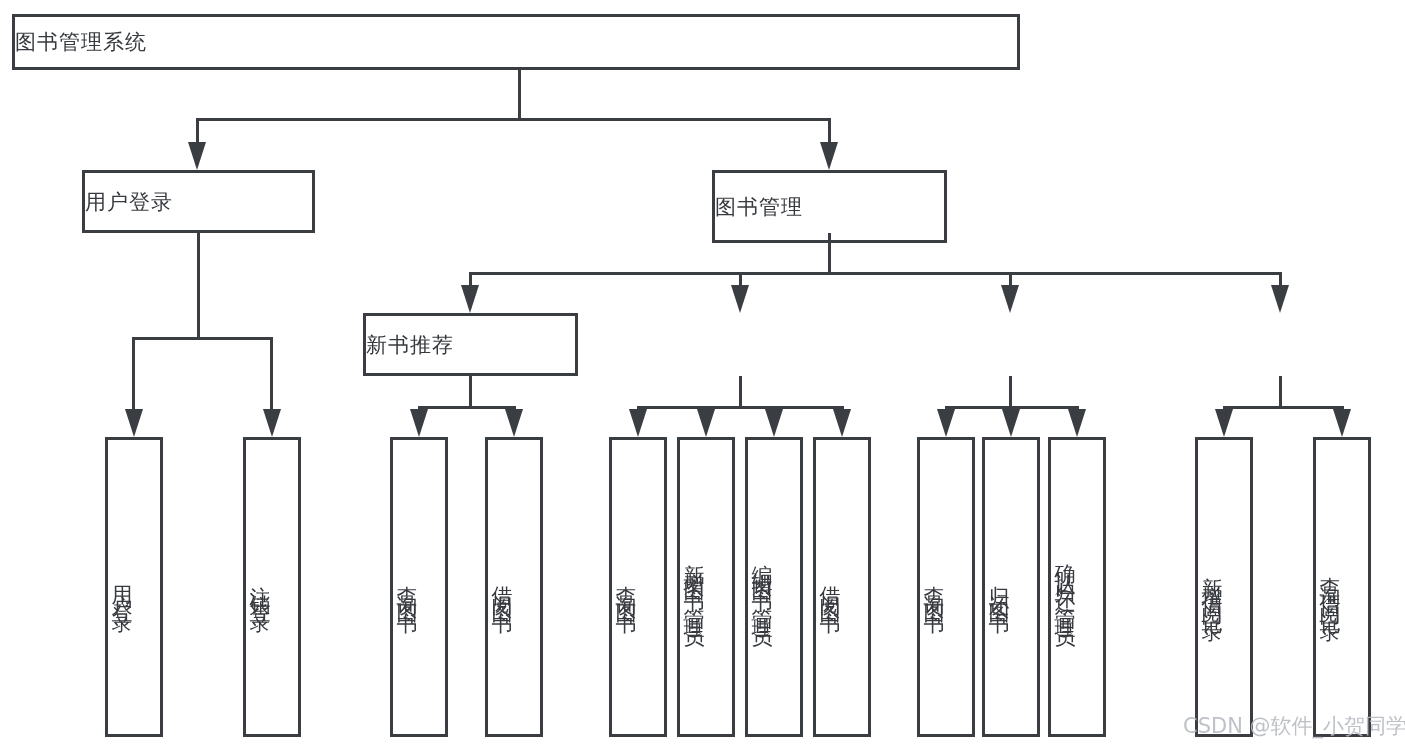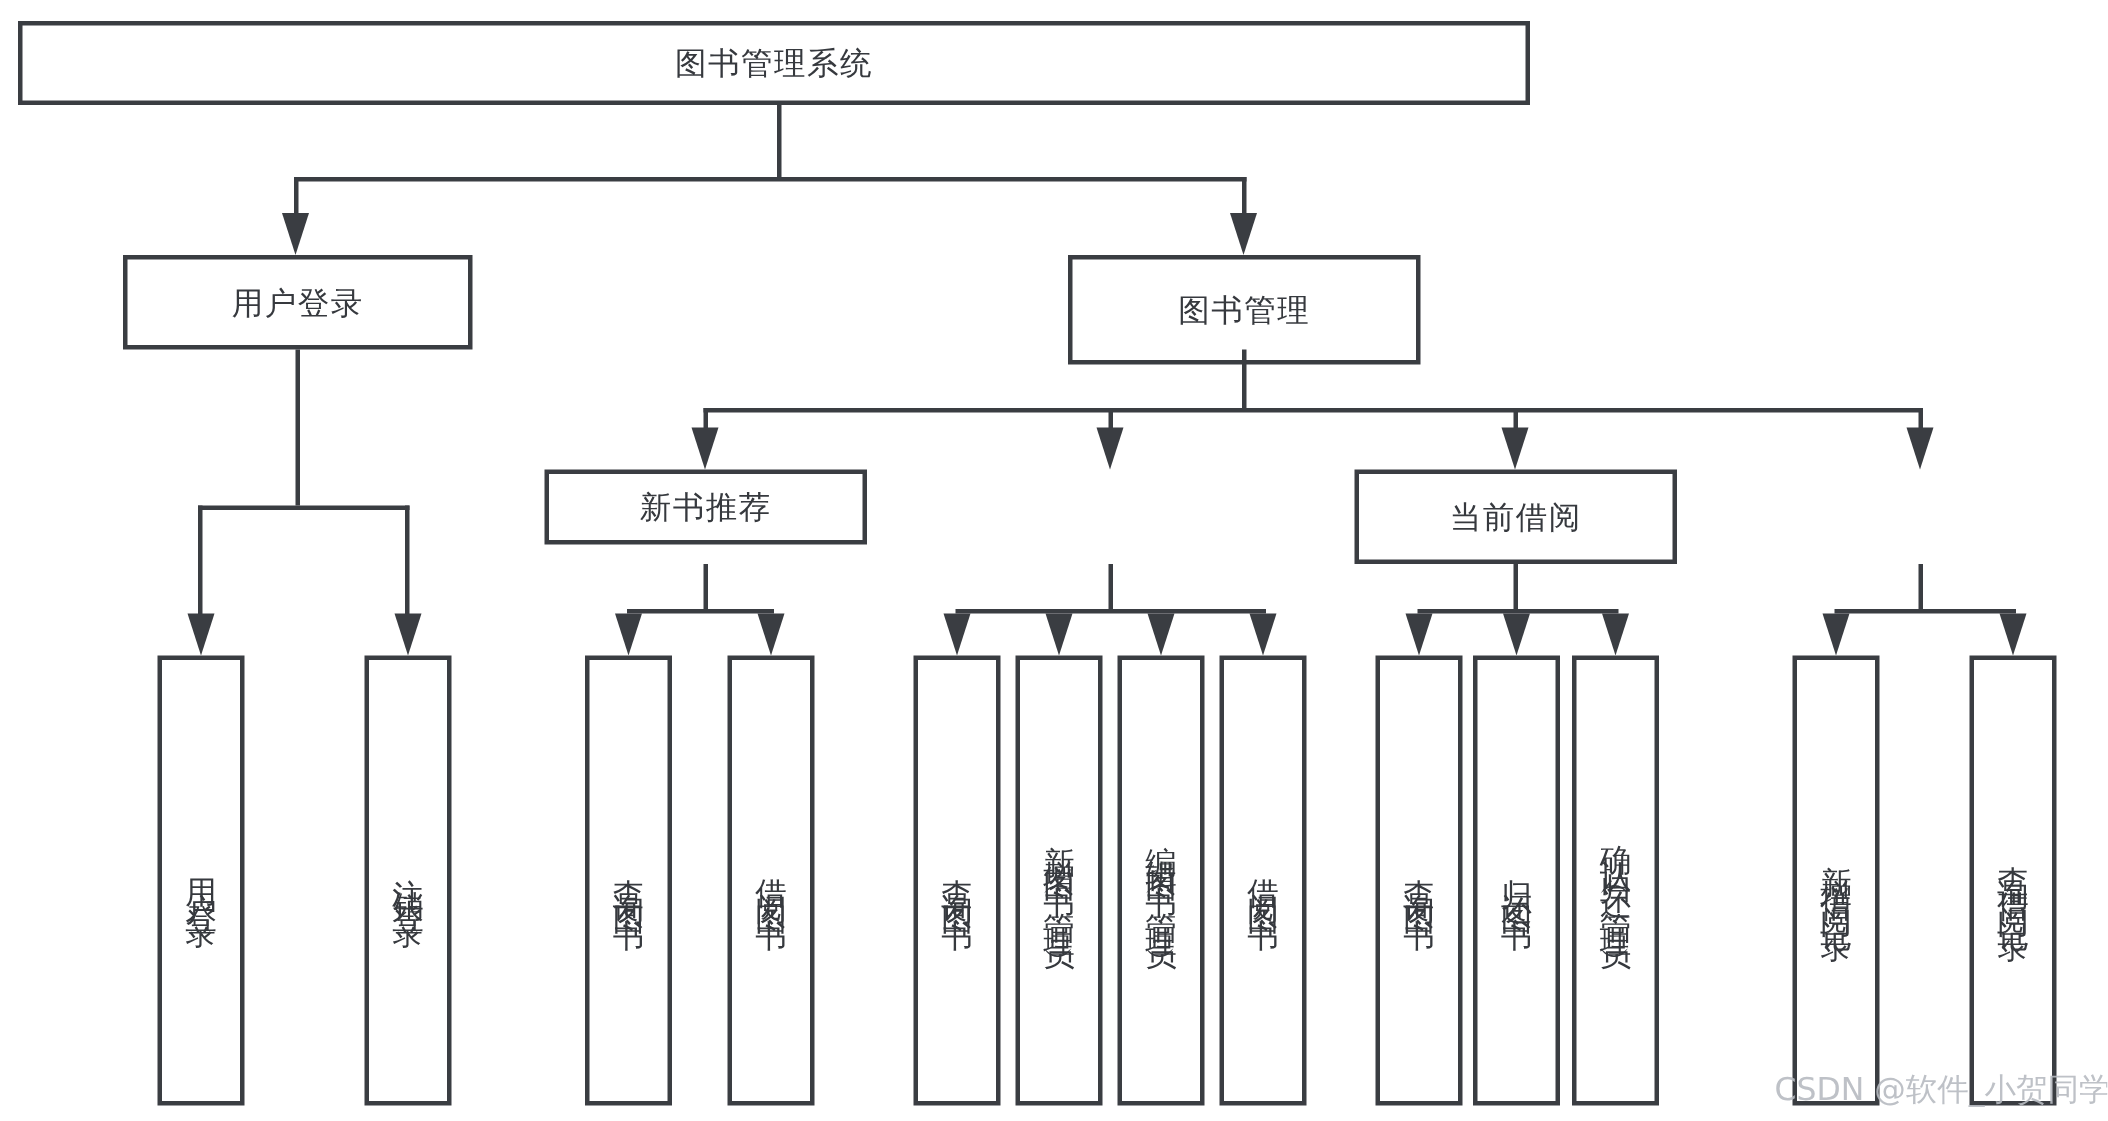--- a/index.html
+++ b/index.html
@@ -11,21 +11,21 @@
     background: #ffffff;
     overflow: hidden;
     font-family: "DejaVu Sans", sans-serif;
   }
   .node {
     position: absolute;
     border: 3px solid #3a3d42;
     background: #ffffff;
     display: flex;
     align-items: center;
-    justify-content: center;
+    justify-content: flex-start;
     color: #36393e;
     font-size: 21px;
     letter-spacing: 1px;
   }
   .node .lbl { white-space: nowrap; }
   .leaf .lbl {
     writing-mode: vertical-rl;
     letter-spacing: 9px;
     white-space: nowrap;
   }
@@ -83,25 +83,22 @@
   <div class="hline" style="left:469px; top:272px; width:813px;"></div>
   <div class="vline" style="left:469px;  top:272px; height:16px;"></div>
   <div class="arrow" style="left:461px;  top:285px;"></div>
   <div class="vline" style="left:739px;  top:272px; height:16px;"></div>
   <div class="arrow" style="left:731px;  top:285px;"></div>
   <div class="vline" style="left:1009px; top:272px; height:16px;"></div>
   <div class="arrow" style="left:1001px; top:285px;"></div>
   <div class="vline" style="left:1279px; top:272px; height:16px;"></div>
   <div class="arrow" style="left:1271px; top:285px;"></div>
 
-  <div class="node" style="left:363px; top:313px; width:215px; height:50px;">
+  <div class="node" style="left:363px; top:313px; width:215px; height:63px;">
     <span class="lbl">新书推荐</span>
-  </div>
-  <div class="node" style="left:903px; top:313px; width:215px; height:63px;">
-    <span class="lbl">当前借阅</span>
   </div>
 
   <div class="vline" style="left:469px; top:376px; height:30px;"></div>
   <div class="hline" style="left:418px; top:406px; width:98px;"></div>
   <div class="arrow" style="left:410px; top:409px;"></div>
   <div class="arrow" style="left:505px; top:409px;"></div>
 
   <div class="vline" style="left:739px; top:376px; height:30px;"></div>
   <div class="hline" style="left:637px; top:406px; width:207px;"></div>
   <div class="arrow" style="left:629px; top:409px;"></div>

